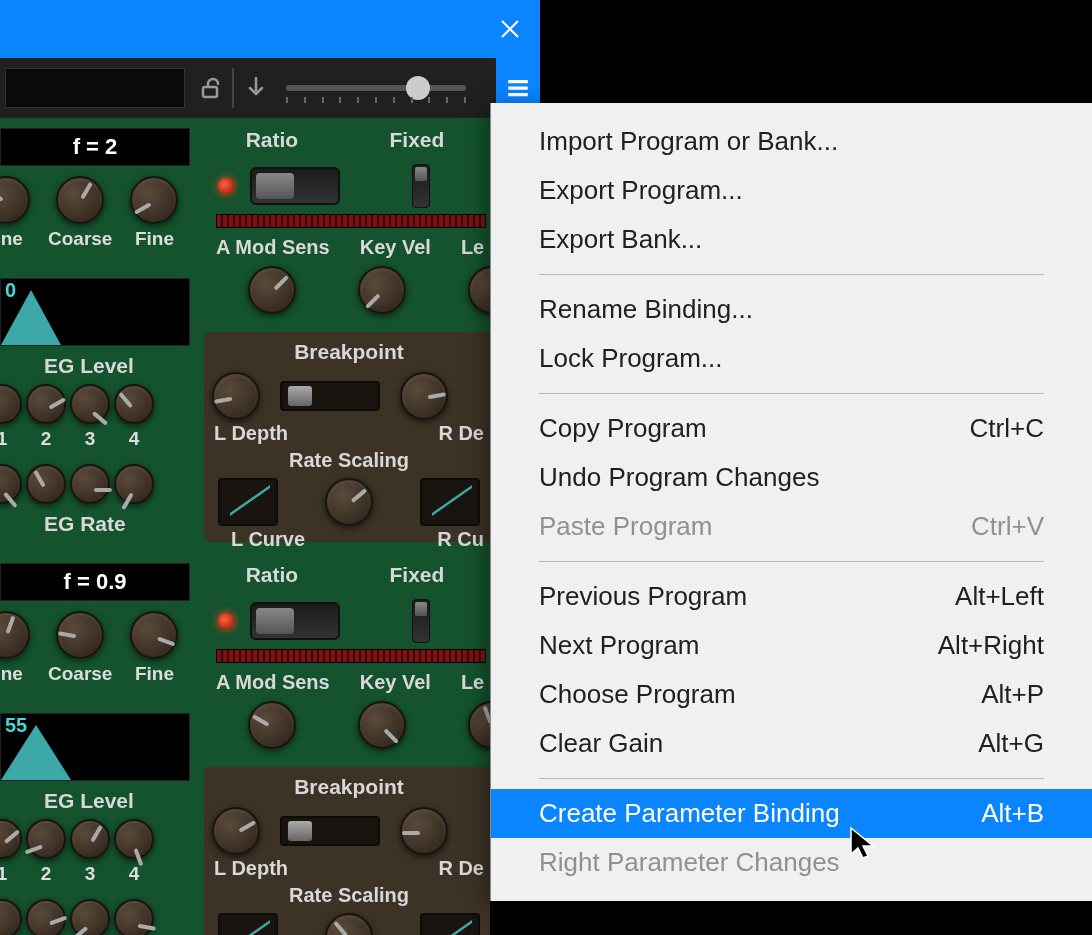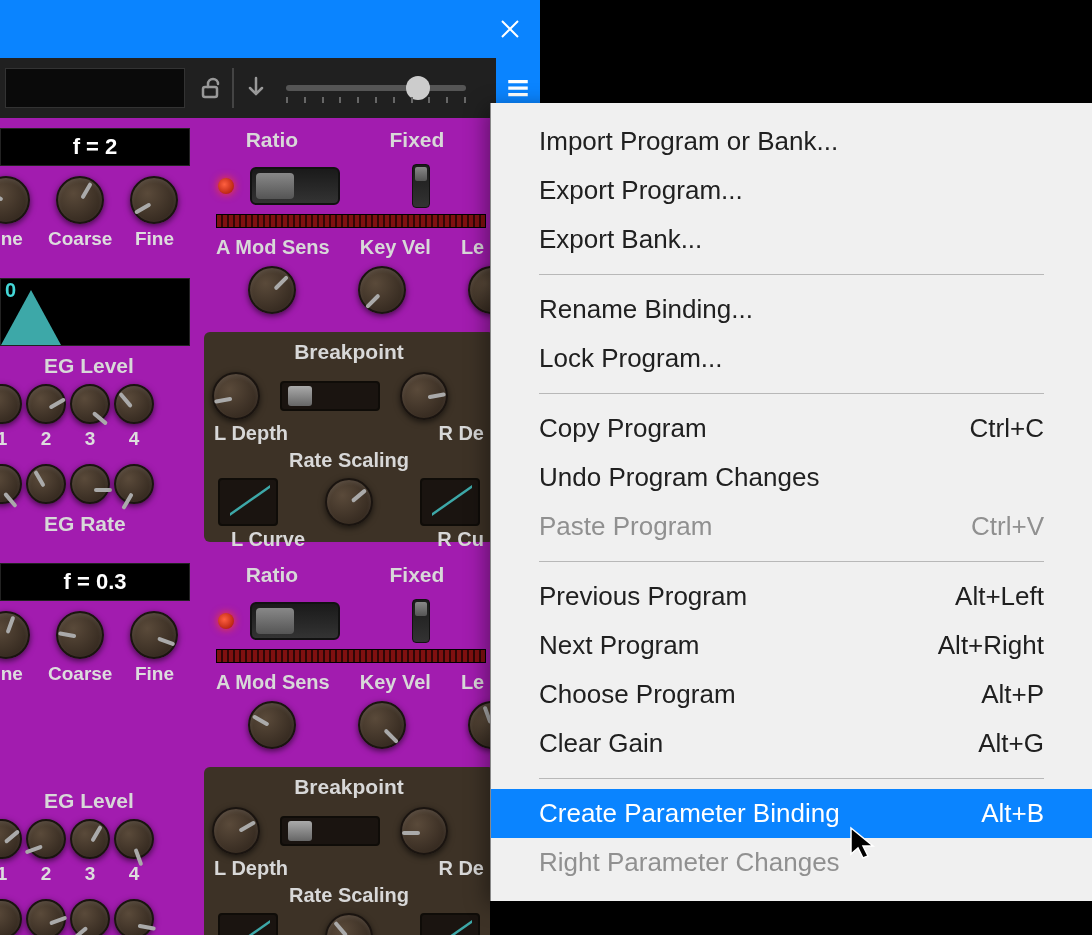--- a/index.html
+++ b/index.html
@@ -108,21 +108,21 @@
       cursor: pointer;
     }
     .menu-hamburger svg { width: 26px; height: 26px; }
     
     .plugin-body {
       position: absolute;
       top: 118px;
       left: 0;
       width: 490px;
       height: 817px;
-      background: #a21caf;
+      background: #14532d;
       color: #d8d8d8;
       overflow: hidden;
     }
     
     .op-module {
       position: relative;
       height: 435px;
     }
     .op-module.second { margin-top: 0; }
     
@@ -513,21 +513,21 @@
         <div class="curve-box"></div>
       </div>
       <div style="display:flex;justify-content:space-between;font-weight:bold;font-size:20px;margin-top:2px;padding:0 2px;margin-left:17px;">
         <span>L Curve</span>
         <span>R Cu</span>
       </div>
     </div>
   </div>
 
   <div class="op-module second">
-    <div class="f-display">f = 0.3</div>
+    <div class="f-display">f = 0.9</div>
 
     <div class="ratio-section">
       <div class="ratio-labels">
         <span>Ratio</span>
         <span>Fixed</span>
       </div>
       <div style="display:flex;align-items:center;gap:16px;margin-top:12px;padding-left:18px;">
         <div class="led"></div>
         <div class="switch">
             <div class="switch-toggle"></div>
@@ -562,20 +562,24 @@
       <span>A Mod Sens</span>
       <span>Key Vel</span>
       <span>Le</span>
     </div>
     <div class="knob-row" style="top:148px;left:248px;gap:62px;">
       <div class="knob" style="--rot:-60deg"></div>
       <div class="knob" style="--rot:135deg"></div>
       <div class="knob" style="--rot:-20deg"></div>
     </div>
 
+    <div class="env-display">
+      <span class="num">55</span>
+      <div class="env-shape" style="border-bottom-width:55px;border-left-width:35px;border-right-width:35px;"></div>
+    </div>
 
     <div style="position:absolute;top:236px;left:44px;font-weight:bold;font-size:21px;">EG Level</div>
     <div class="knob-row" style="top:266px;left:-18px;gap:4px;">
       <div class="knob-group">
           <div class="knob" style="width:40px;height:40px;--rot:50deg"></div>
           <div class="knob-label">1</div>
         </div>
       <div class="knob-group">
           <div class="knob" style="width:40px;height:40px;--rot:-110deg"></div>
           <div class="knob-label">2</div>

